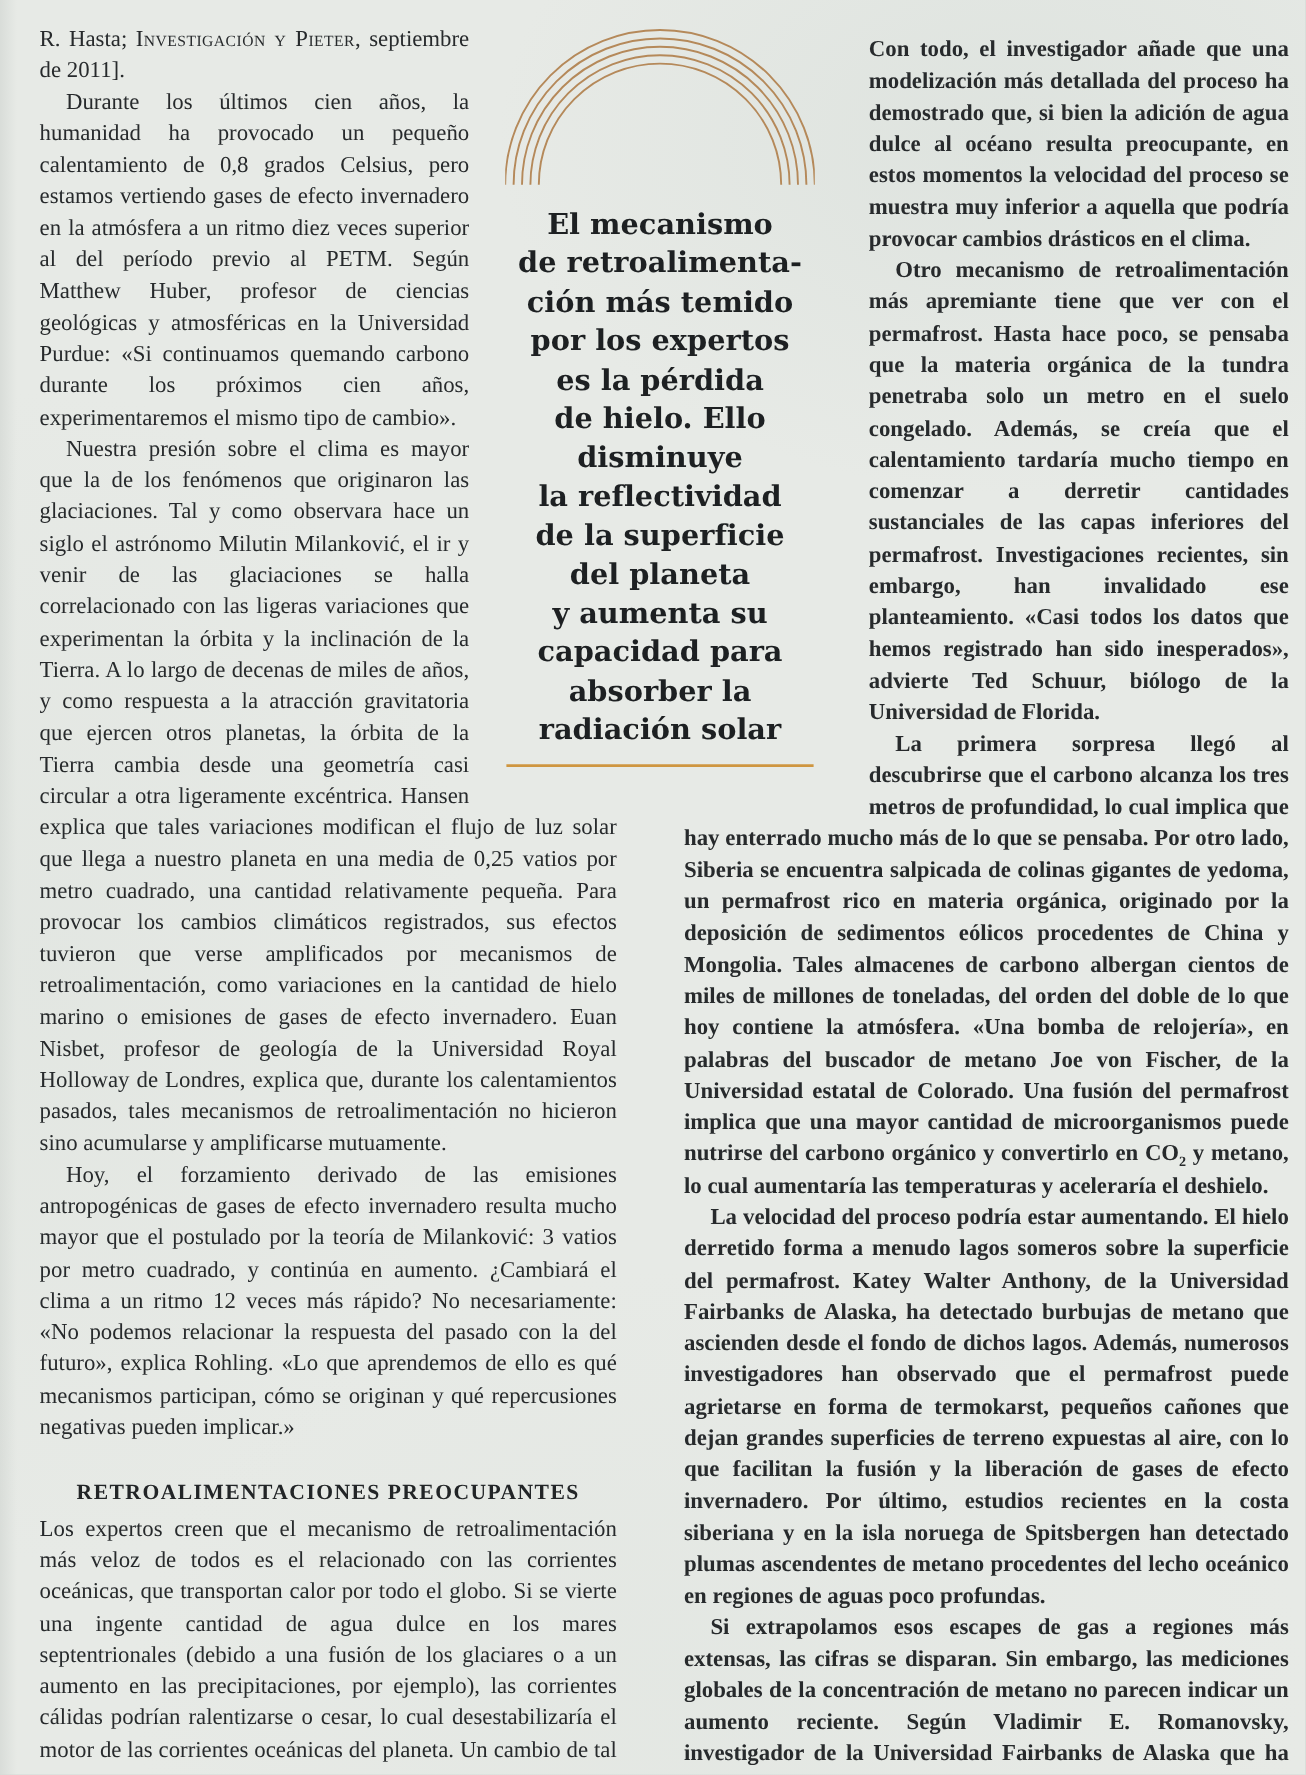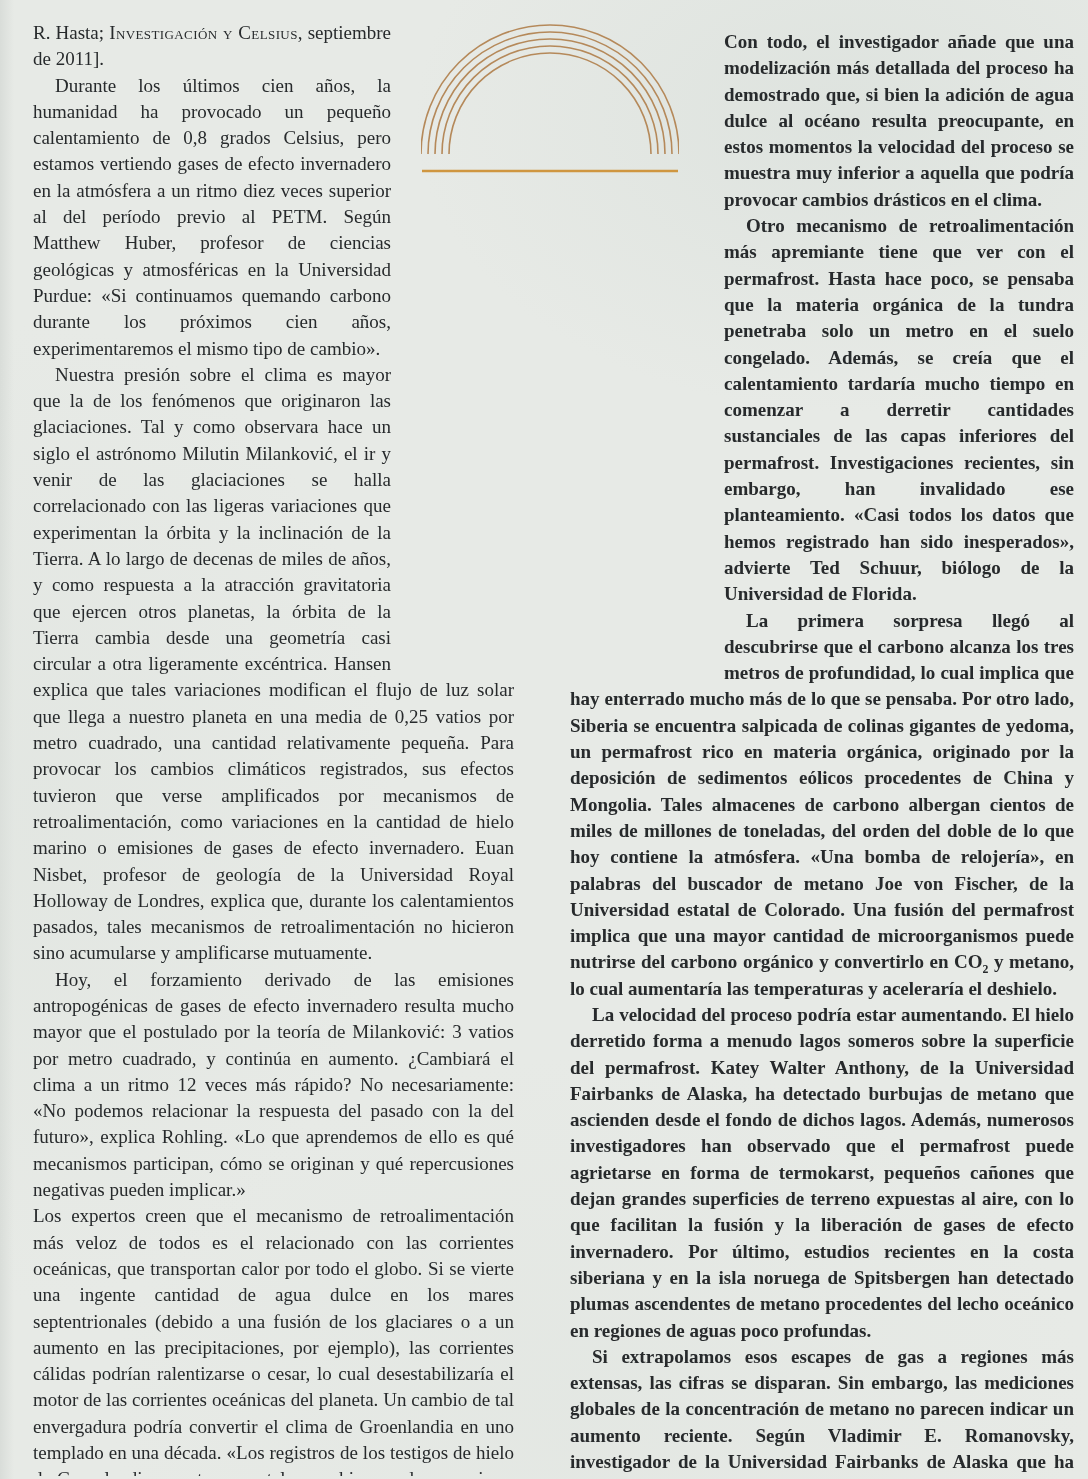--- a/index.html
+++ b/index.html
@@ -69,24 +69,25 @@
   .pq-rule{display:block;margin:11px auto 0 auto;}
   .pq-rule line{stroke:var(--rule);stroke-width:2.4;}
 </style>
 </head>
 <body>
 
 <div class="page">
 
   <div class="col col-left">
     <div class="spacer spacer-right"></div>
-    <p class="noindent"><span>R. Hasta; </span><span class="smallcaps">Investigación y Celsius</span><span>, septiembre de 2011].</span></p>
+    <p class="noindent"><span>R. Hasta; </span><span class="smallcaps">Investigación y Pieter</span><span>, septiembre de 2011].</span></p>
     <p class="indent">Durante los últimos cien años, la humanidad ha provocado un pequeño calentamiento de 0,8 grados Celsius, pero estamos vertiendo gases de efecto invernadero en la atmósfera a un ritmo diez veces superior al del período previo al PETM. Según Matthew Huber, profesor de ciencias geológicas y atmosféricas en la Universidad Purdue: «Si continuamos quemando carbono durante los próximos cien años, experimentaremos el mismo tipo de cambio».</p>
     <p class="indent">Nuestra presión sobre el clima es mayor que la de los fenómenos que originaron las glaciaciones. Tal y como observara hace un siglo el astrónomo Milutin Milanković, el ir y venir de las glaciaciones se halla correlacionado con las ligeras variaciones que experimentan la órbita y la inclinación de la Tierra. A lo largo de decenas de miles de años, y como respuesta a la atracción gravitatoria que ejercen otros planetas, la órbita de la Tierra cambia desde una geometría casi circular a otra ligeramente excéntrica. Hansen explica que tales variaciones modifican el flujo de luz solar que llega a nuestro planeta en una media de 0,25 vatios por metro cuadrado, una cantidad relativamente pequeña. Para provocar los cambios climáticos registrados, sus efectos tuvieron que verse amplificados por mecanismos de retroalimentación, como variaciones en la cantidad de hielo marino o emisiones de gases de efecto invernadero. Euan Nisbet, profesor de geología de la Universidad Royal Holloway de Londres, explica que, durante los calentamientos pasados, tales mecanismos de retroalimentación no hicieron sino acumularse y amplificarse mutuamente.</p>
     <p class="indent">Hoy, el forzamiento derivado de las emisiones antropogénicas de gases de efecto invernadero resulta mucho mayor que el postulado por la teoría de Milanković: 3 vatios por metro cuadrado, y continúa en aumento. ¿Cambiará el clima a un ritmo 12 veces más rápido? No necesariamente: «No podemos relacionar la respuesta del pasado con la del futuro», explica Rohling. «Lo que aprendemos de ello es qué mecanismos participan, cómo se originan y qué repercusiones negativas pueden implicar.»</p>
+    <h2 class="section-heading">RETROALIMENTACIONES PREOCUPANTES</h2>
     <p class="noindent">Los expertos creen que el mecanismo de retroalimentación más veloz de todos es el relacionado con las corrientes oceánicas, que transportan calor por todo el globo. Si se vierte una ingente cantidad de agua dulce en los mares septentrionales (debido a una fusión de los glaciares o a un aumento en las precipitaciones, por ejemplo), las corrientes cálidas podrían ralentizarse o cesar, lo cual desestabilizaría el motor de las corrientes oceánicas del planeta. Un cambio de tal envergadura podría convertir el clima de Groenlandia en uno templado en una década. «Los registros de los testigos de hielo de Groenlandia muestran que tales cambios pueden ocurrir en apenas diez años», explica Pieter Tans, científico principal del Laboratorio de Investigación de Sistemas Geológicos de la NOAA.</p>
 
   </div>
 
   <div class="col col-right">
     <div class="spacer spacer-left"></div>
     <p class="noindent">Con todo, el investigador añade que una modelización más detallada del proceso ha demostrado que, si bien la adición de agua dulce al océano resulta preocupante, en estos momentos la velocidad del proceso se muestra muy inferior a aquella que podría provocar cambios drásticos en el clima.</p>
     <p class="indent">Otro mecanismo de retroalimentación más apremiante tiene que ver con el permafrost. Hasta hace poco, se pensaba que la materia orgánica de la tundra penetraba solo un metro en el suelo congelado. Además, se creía que el calentamiento tardaría mucho tiempo en comenzar a derretir cantidades sustanciales de las capas inferiores del permafrost. Investigaciones recientes, sin embargo, han invalidado ese planteamiento. «Casi todos los datos que hemos registrado han sido inesperados», advierte Ted Schuur, biólogo de la Universidad de Florida.</p>
     <p class="indent"><span>La primera sorpresa llegó al descubrirse que el carbono alcanza los tres metros de profundidad, lo cual implica que hay enterrado mucho más de lo que se pensaba. Por otro lado, Siberia se encuentra salpicada de colinas gigantes de yedoma, un permafrost rico en materia orgánica, originado por la deposición de sedimentos eólicos procedentes de China y Mongolia. Tales almacenes de carbono albergan cientos de miles de millones de toneladas, del orden del doble de lo que hoy contiene la atmósfera. «Una bomba de relojería», en palabras del buscador de metano Joe von Fischer, de la Universidad estatal de Colorado. Una fusión del permafrost implica que una mayor cantidad de microorganismos puede nutrirse del carbono orgánico y convertirlo en CO</span><sub>2</sub><span> y metano, lo cual aumentaría las temperaturas y aceleraría el deshielo.</span></p>
     <p class="indent">La velocidad del proceso podría estar aumentando. El hielo derretido forma a menudo lagos someros sobre la superficie del permafrost. Katey Walter Anthony, de la Universidad Fairbanks de Alaska, ha detectado burbujas de metano que ascienden desde el fondo de dichos lagos. Además, numerosos investigadores han observado que el permafrost puede agrietarse en forma de termokarst, pequeños cañones que dejan grandes superficies de terreno expuestas al aire, con lo que facilitan la fusión y la liberación de gases de efecto invernadero. Por último, estudios recientes en la costa siberiana y en la isla noruega de Spitsbergen han detectado plumas ascendentes de metano procedentes del lecho oceánico en regiones de aguas poco profundas.</p>
@@ -94,18 +95,32 @@
   </div>
 
   <div class="pullquote">
     <svg class="arcs" width="258" height="140" viewBox="0 0 258 140" aria-hidden="true">
       <path d="M 0 136 A 129 129 0 0 1 258 136"></path>
       <path d="M 7 136 A 122 122 0 0 1 251 136"></path>
       <path d="M 14 136 A 115 115 0 0 1 244 136"></path>
       <path d="M 21 136 A 108 108 0 0 1 237 136"></path>
       <path d="M 28 136 A 101 101 0 0 1 230 136"></path>
     </svg>
+    <div class="pq-text">El mecanismo
+de retroalimenta-
+ción más temido
+por los expertos
+es la pérdida
+de hielo. Ello
+disminuye
+la reflectividad
+de la superficie
+del planeta
+y aumenta su
+capacidad para
+absorber la
+radiación solar</div>
     <svg class="pq-rule" width="258" height="4" viewBox="0 0 258 4" aria-hidden="true">
       <line x1="1" y1="2" x2="257" y2="2"></line>
     </svg>
   </div>
 
 </div>
 
 </body></html>

